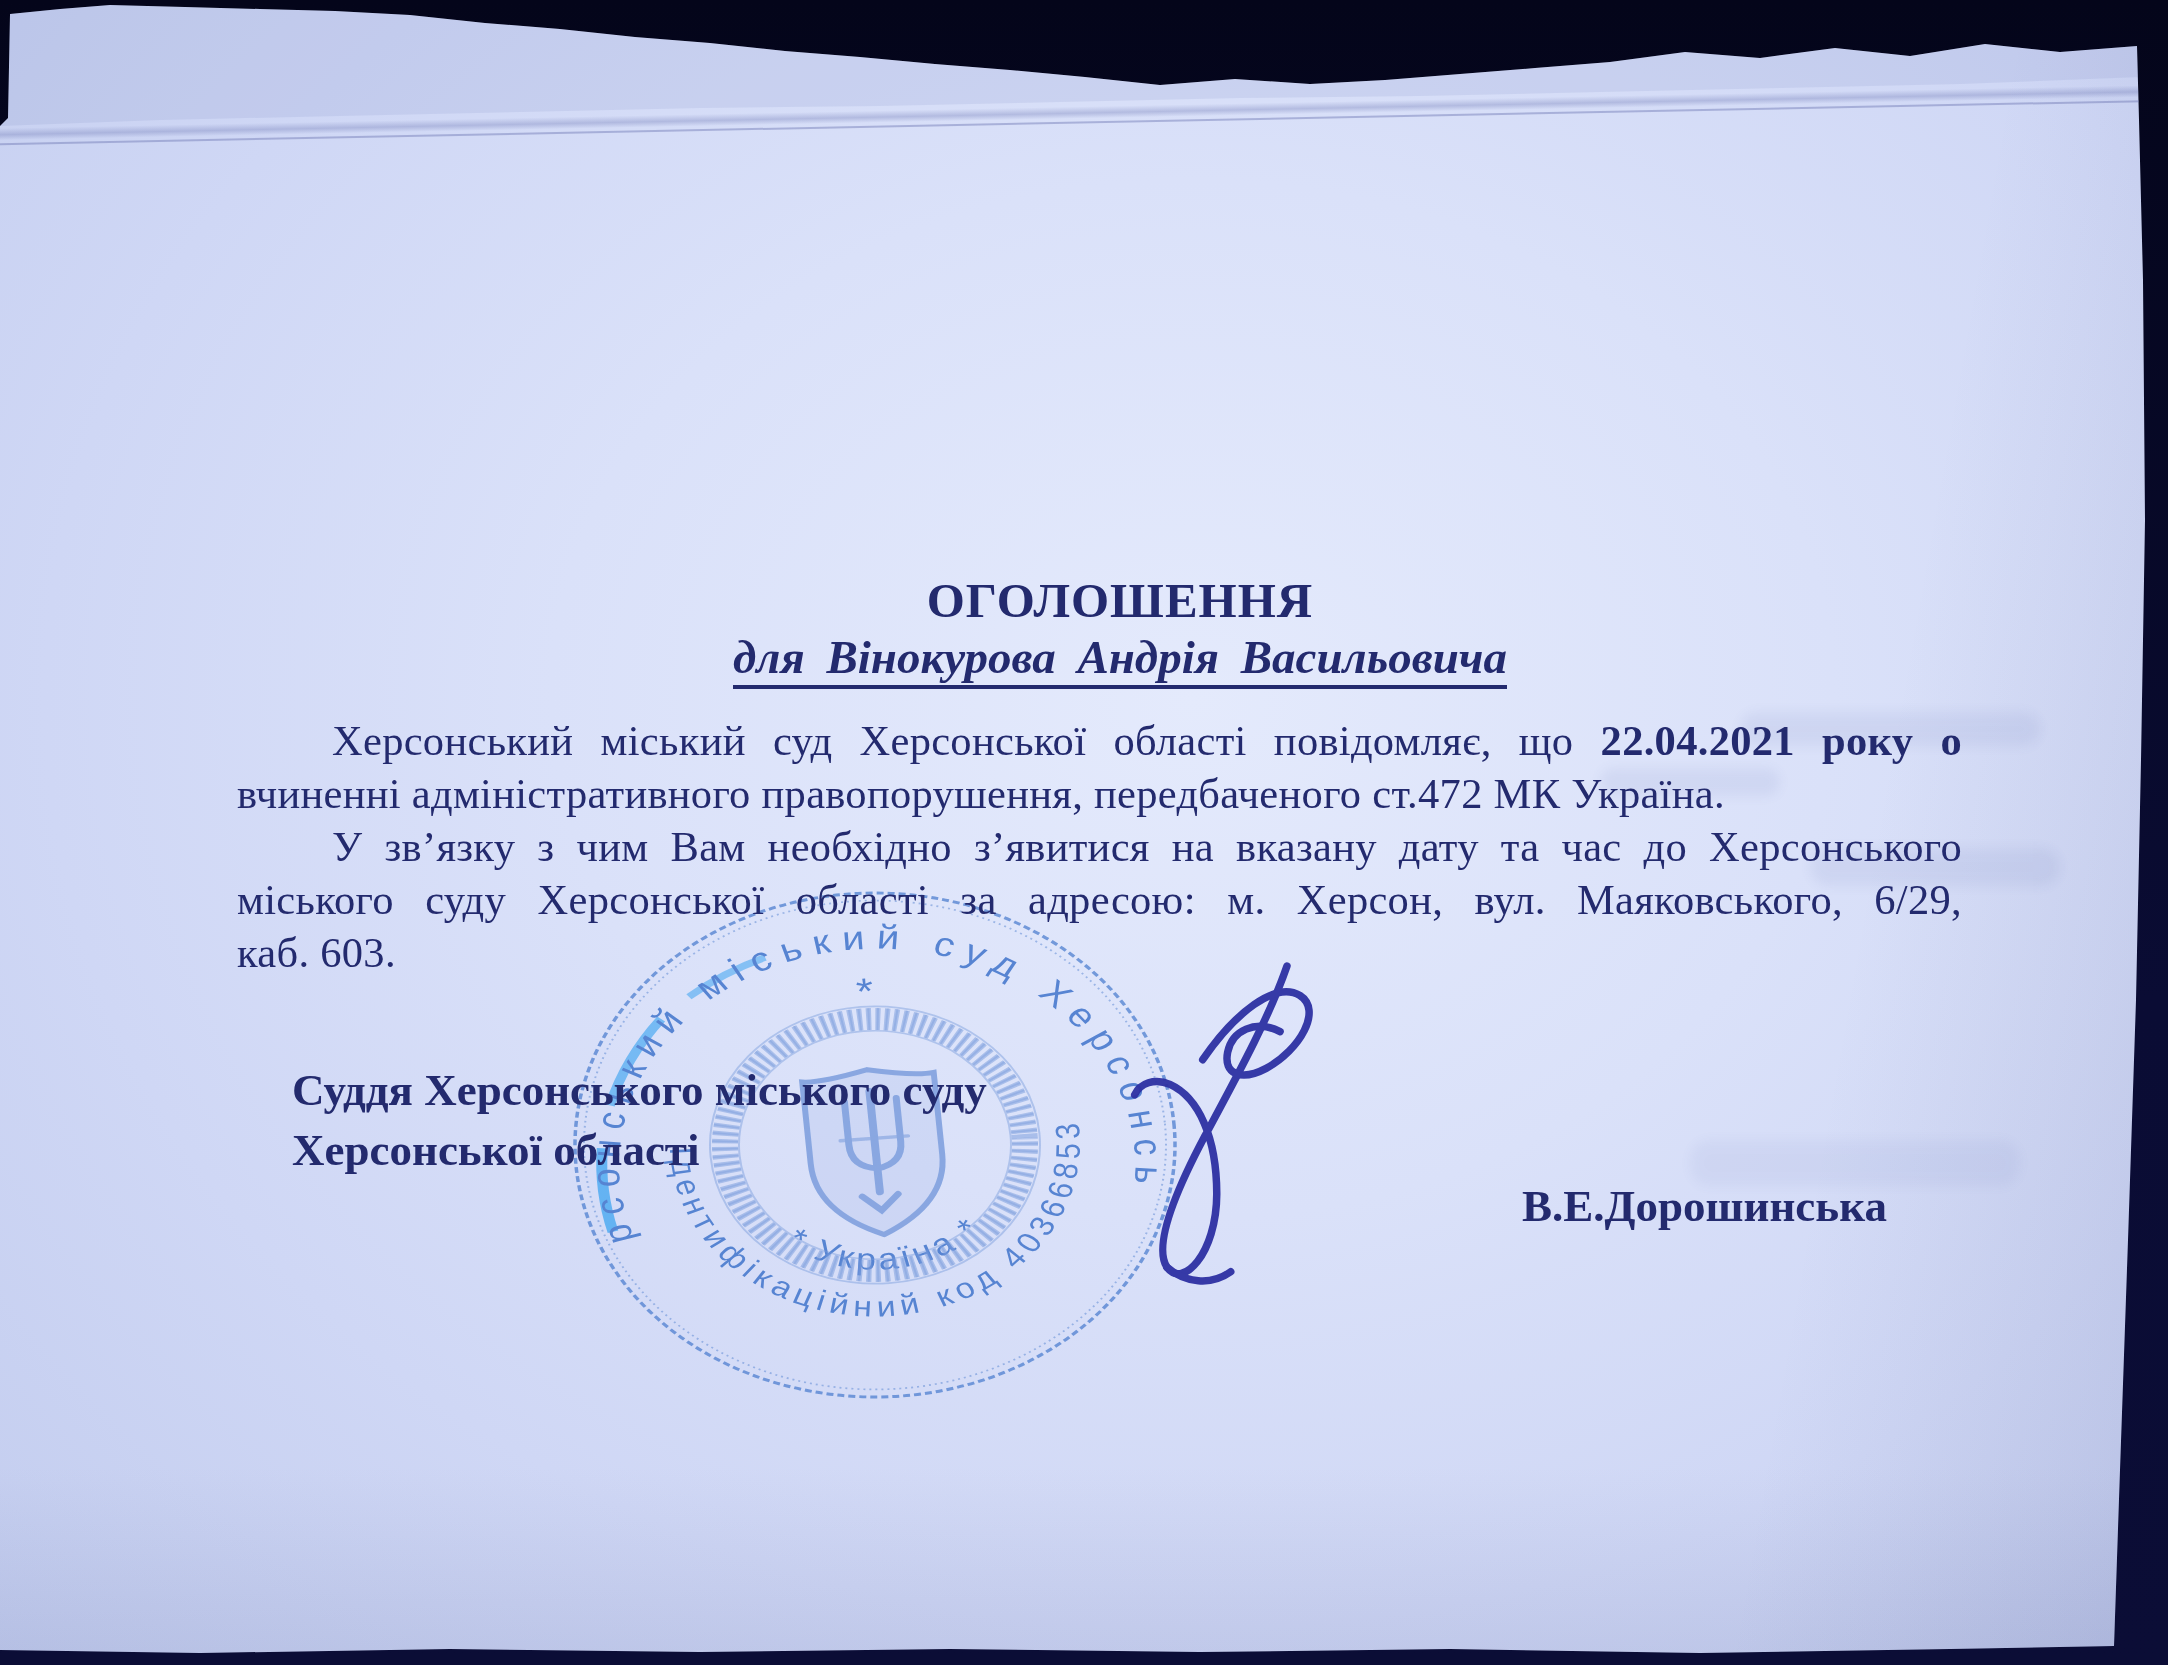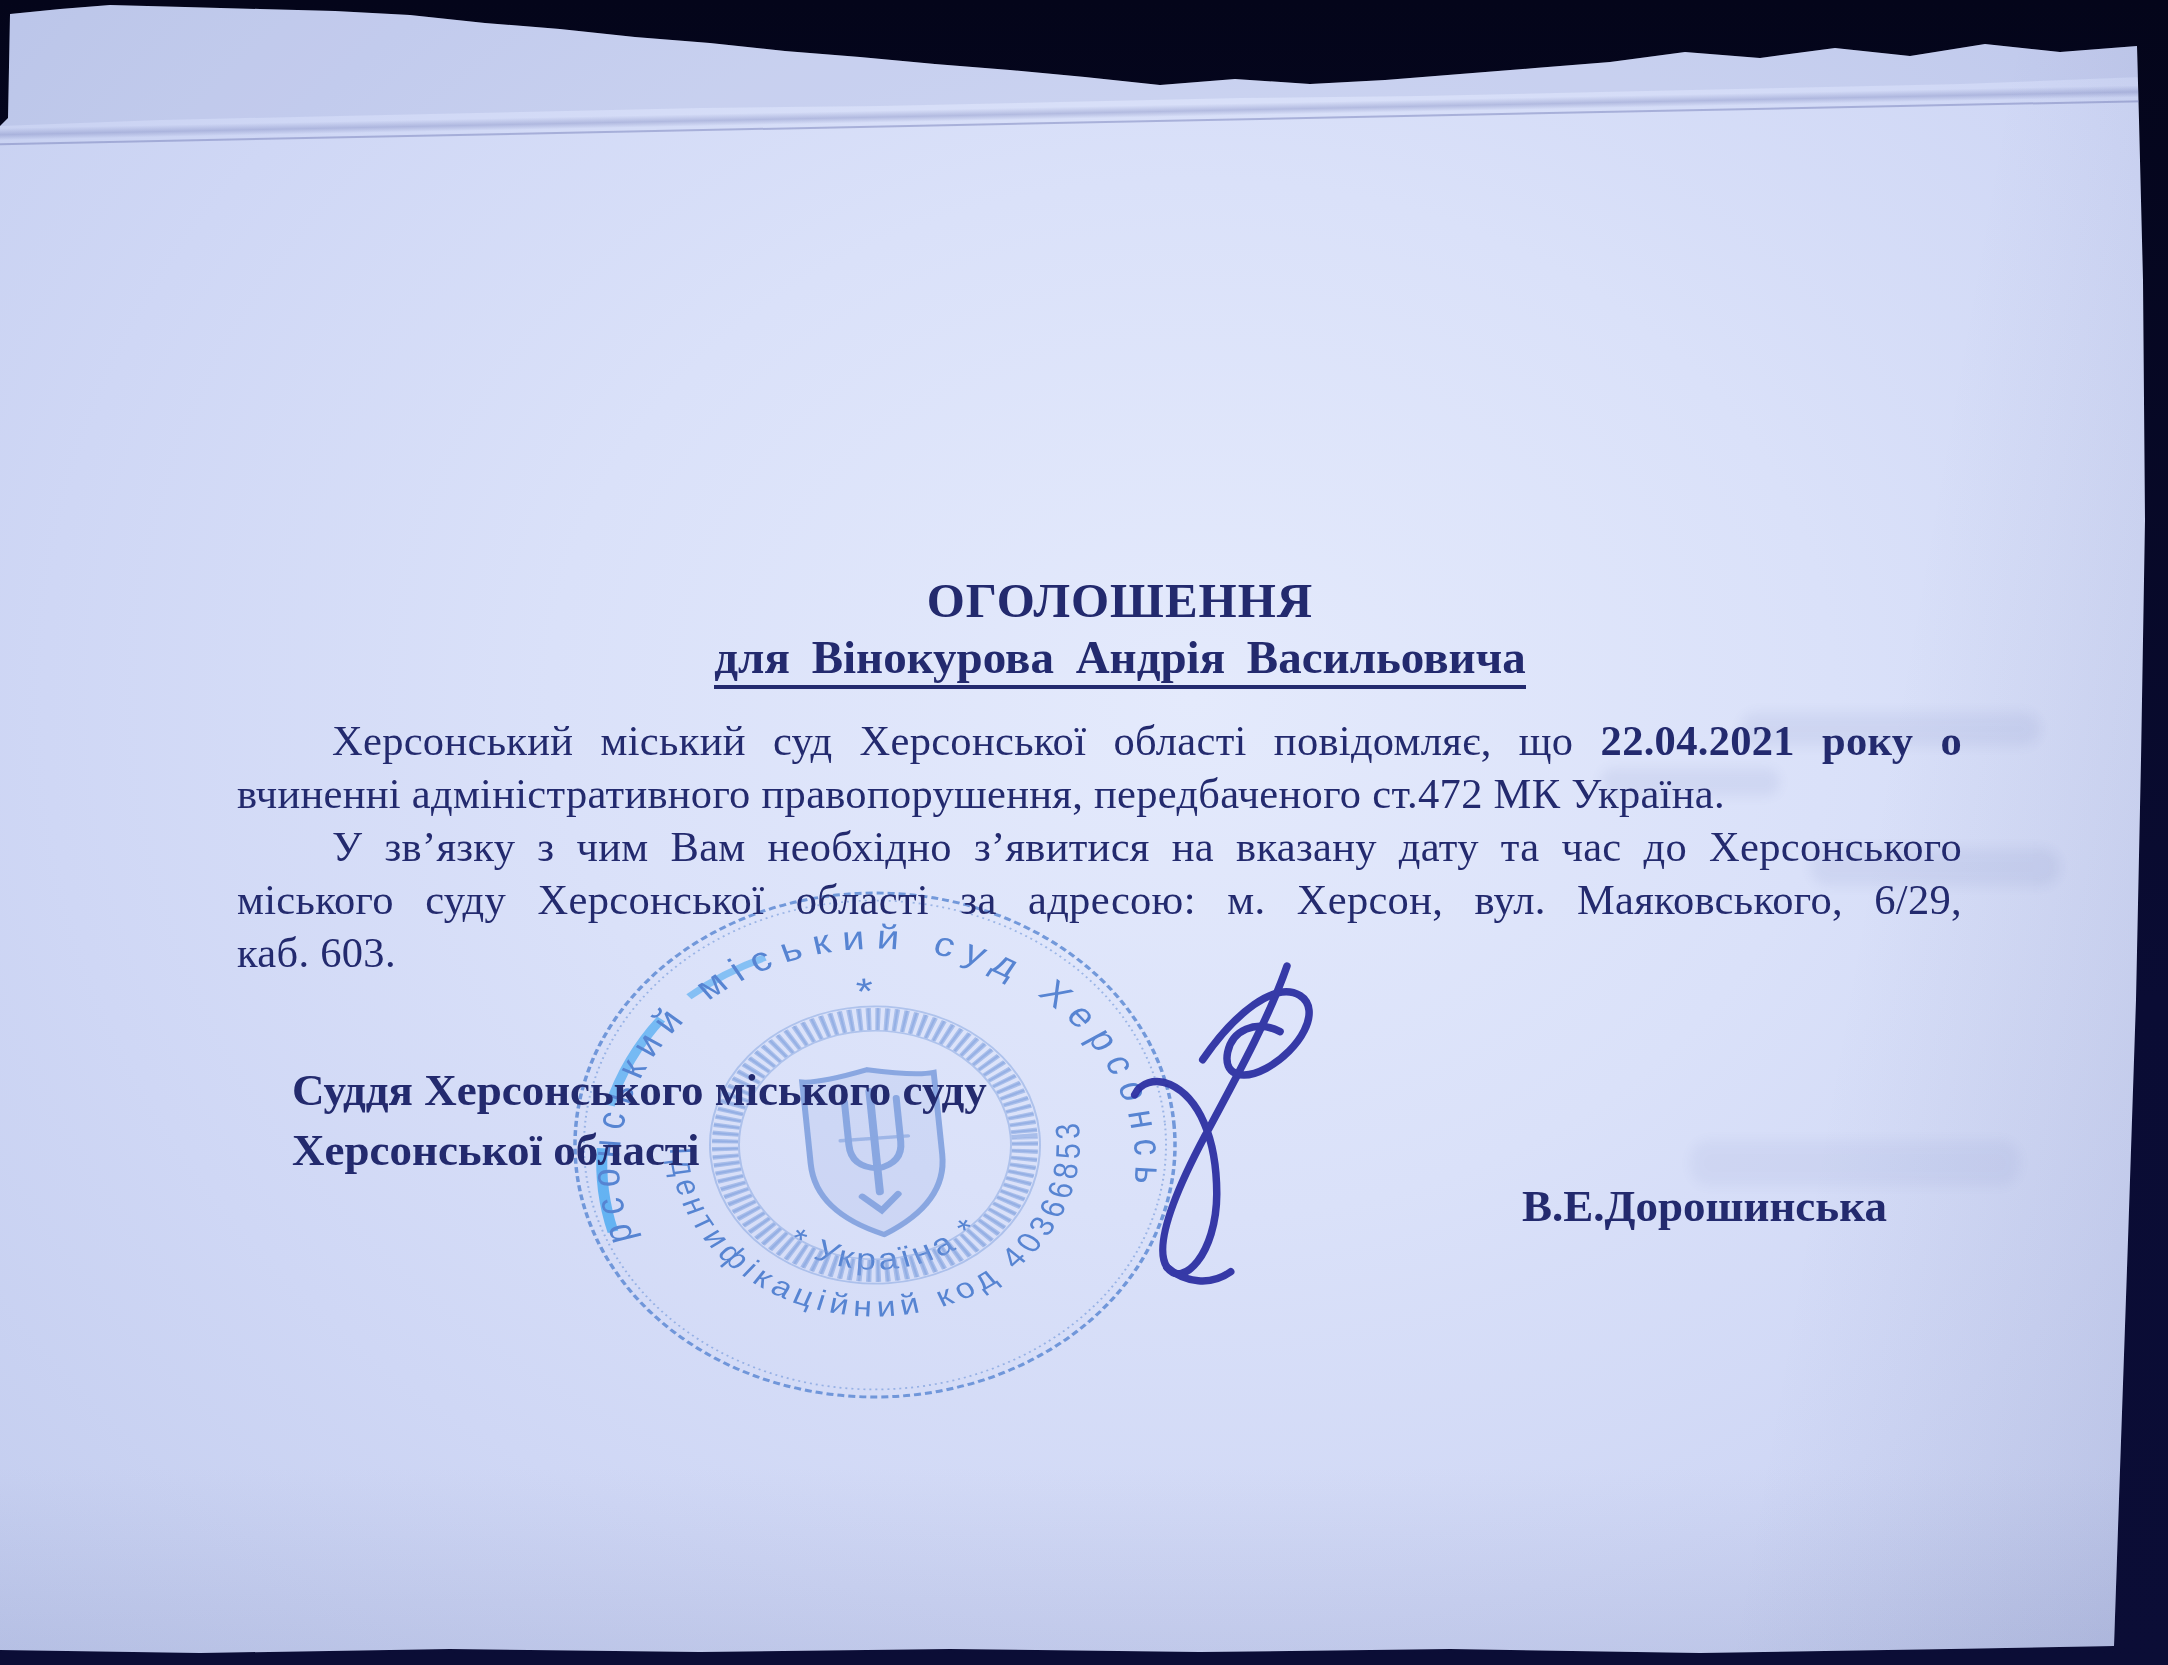--- a/index.html
+++ b/index.html
@@ -23,21 +23,21 @@
     background:linear-gradient(to bottom,transparent,rgba(110,120,180,.35) 55%,transparent);
     transform:rotate(-1.15deg);}
   .seam-line{position:absolute;top:121px;left:-20px;width:2250px;height:2px;
     background:rgba(110,120,180,.45);transform:rotate(-1.15deg);}
   .vignette{position:absolute;inset:0;pointer-events:none;
     background:linear-gradient(100deg,transparent 82%,rgba(60,70,130,.12)),
                linear-gradient(0deg,rgba(60,70,130,.10),transparent 12%);}
   .doc-title{position:absolute;top:572px;left:240px;width:1760px;text-align:center;
     font-size:49px;font-weight:700;color:#232a6e;letter-spacing:1px;z-index:3;}
   .doc-subtitle{position:absolute;top:630px;left:240px;width:1760px;text-align:center;
-    font-size:47px;font-weight:700;color:#232a6e;word-spacing:10px;z-index:3;}
+    font-size:47px;font-weight:700;font-style:italic;color:#232a6e;word-spacing:10px;z-index:3;}
   .doc-subtitle span{border-bottom:4px solid #232a6e;padding-bottom:2px;}
   .bodytext{position:absolute;top:666px;left:237px;width:1725px;color:#232a6e;
     font-size:42.5px;line-height:53px;z-index:3;letter-spacing:.3px;margin-top:48px;}
   .line{text-align:justify;text-align-last:justify;}
   .line.last{text-align-last:left;}
   .line.indent{text-indent:95px;}
   .b{font-weight:700;}
   .sig-role{position:absolute;top:1060px;left:292px;color:#232a6e;
     font-size:45px;line-height:60px;font-weight:700;z-index:3;}
   .sig-name{position:absolute;top:1180px;left:1522px;color:#232a6e;

